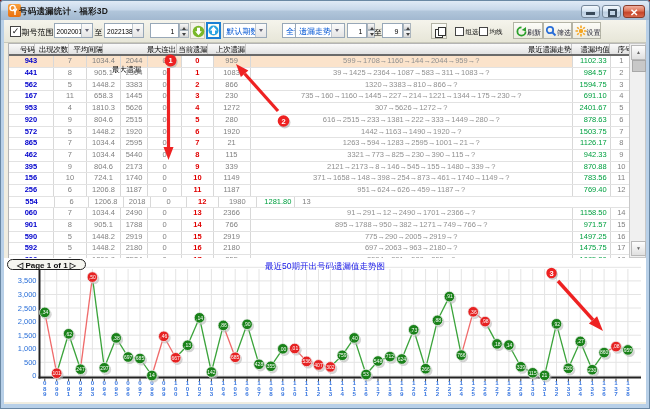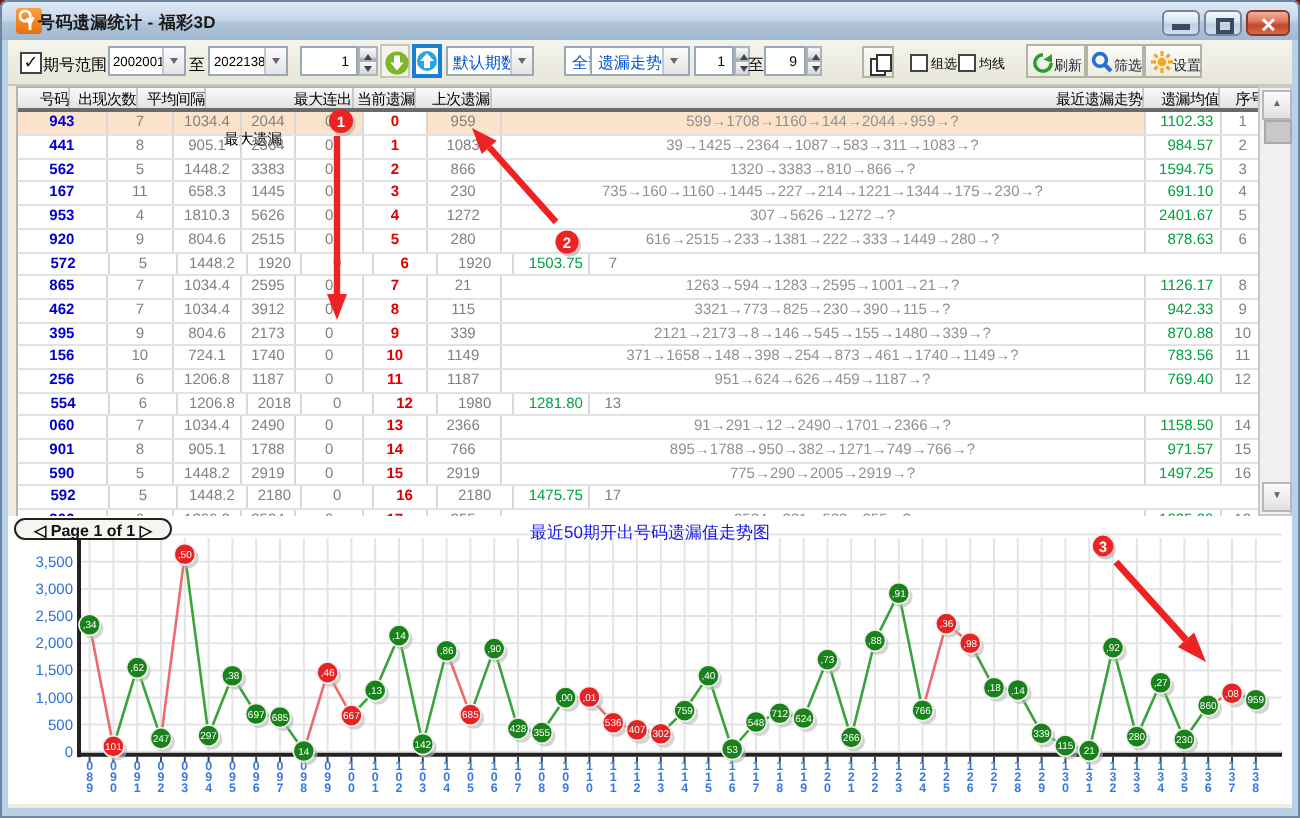--- a/index.html
+++ b/index.html
@@ -267,40 +267,41 @@
             <span class="c9">6</span>
           </div>
 <div class="row">
             <span class="c0">572</span>
             <span class="c1">5</span>
             <span class="c2">1448.2</span>
             <span class="c3">1920</span>
             <span class="c4">0</span>
             <span class="c5">6</span>
             <span class="c6">1920</span>
+            <span class="c7">1442→1163→1490→1920→?</span>
             <span class="c8">1503.75</span>
             <span class="c9">7</span>
           </div>
 <div class="row">
             <span class="c0">865</span>
             <span class="c1">7</span>
             <span class="c2">1034.4</span>
             <span class="c3">2595</span>
             <span class="c4">0</span>
             <span class="c5">7</span>
             <span class="c6">21</span>
             <span class="c7">1263→594→1283→2595→1001→21→?</span>
             <span class="c8">1126.17</span>
             <span class="c9">8</span>
           </div>
 <div class="row">
             <span class="c0">462</span>
             <span class="c1">7</span>
             <span class="c2">1034.4</span>
-            <span class="c3">3912</span>
+            <span class="c3">5440</span>
             <span class="c4">0</span>
             <span class="c5">8</span>
             <span class="c6">115</span>
             <span class="c7">3321→773→825→230→390→115→?</span>
             <span class="c8">942.33</span>
             <span class="c9">9</span>
           </div>
 <div class="row">
             <span class="c0">395</span>
             <span class="c1">9</span>
@@ -385,20 +386,21 @@
             <span class="c9">16</span>
           </div>
 <div class="row">
             <span class="c0">592</span>
             <span class="c1">5</span>
             <span class="c2">1448.2</span>
             <span class="c3">2180</span>
             <span class="c4">0</span>
             <span class="c5">16</span>
             <span class="c6">2180</span>
+            <span class="c7">697→2063→963→2180→?</span>
             <span class="c8">1475.75</span>
             <span class="c9">17</span>
           </div>
 <div class="row">
             <span class="c0">306</span>
             <span class="c1">6</span>
             <span class="c2">1206.8</span>
             <span class="c3">2534</span>
             <span class="c4">0</span>
             <span class="c5">17</span>

